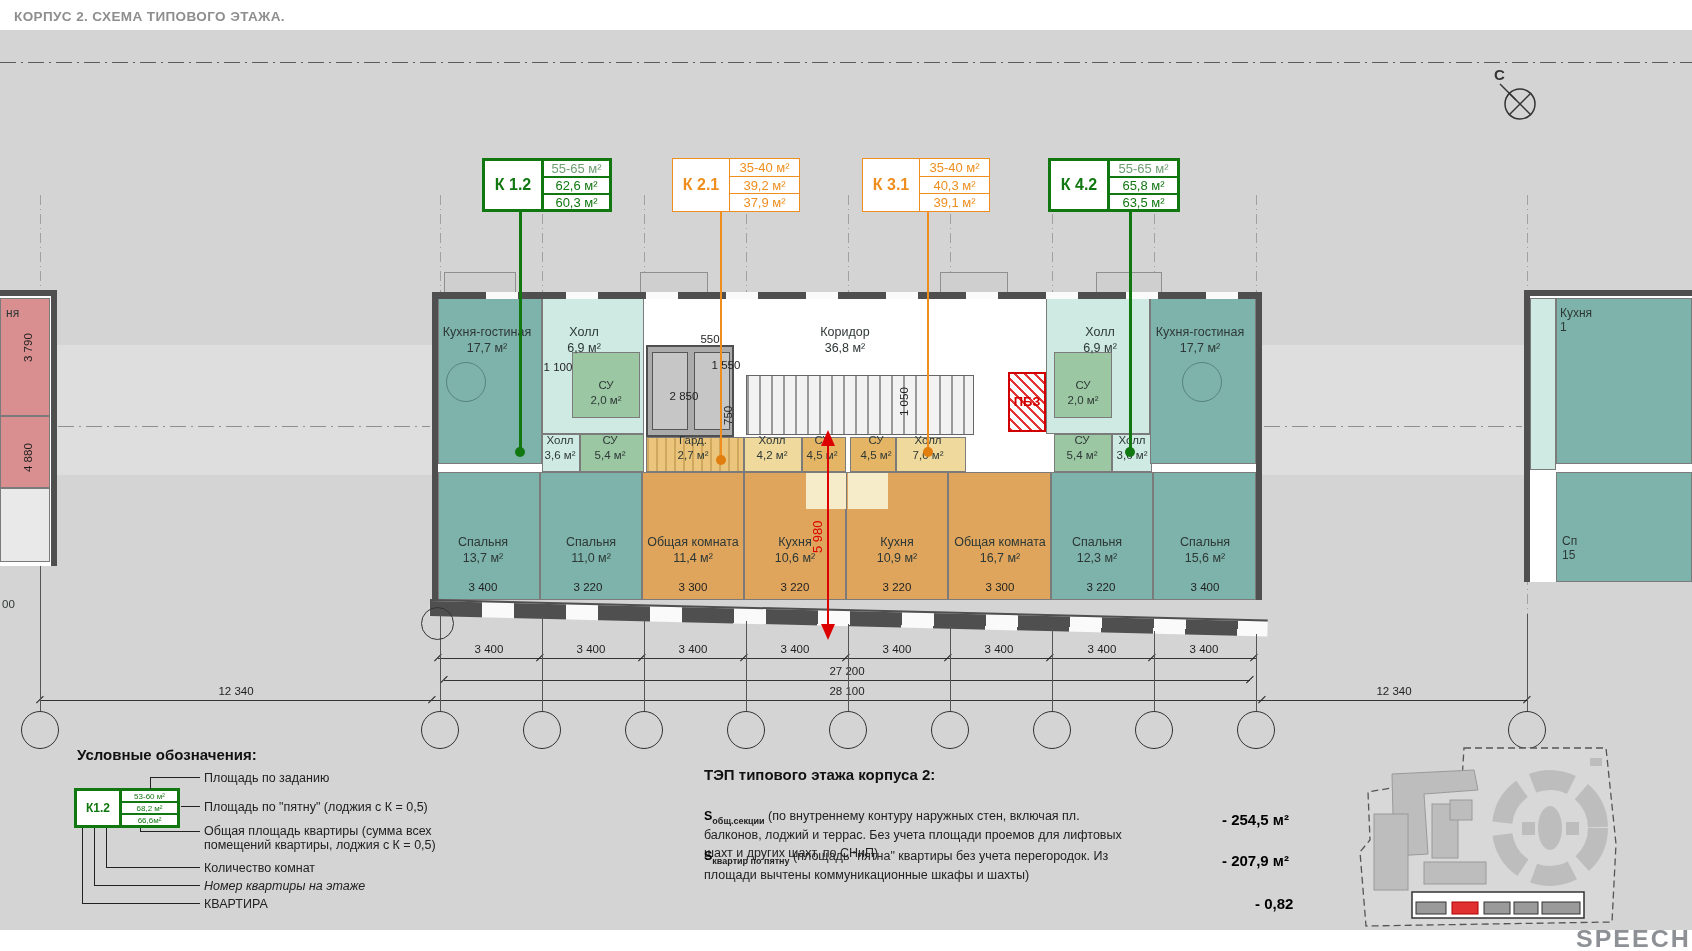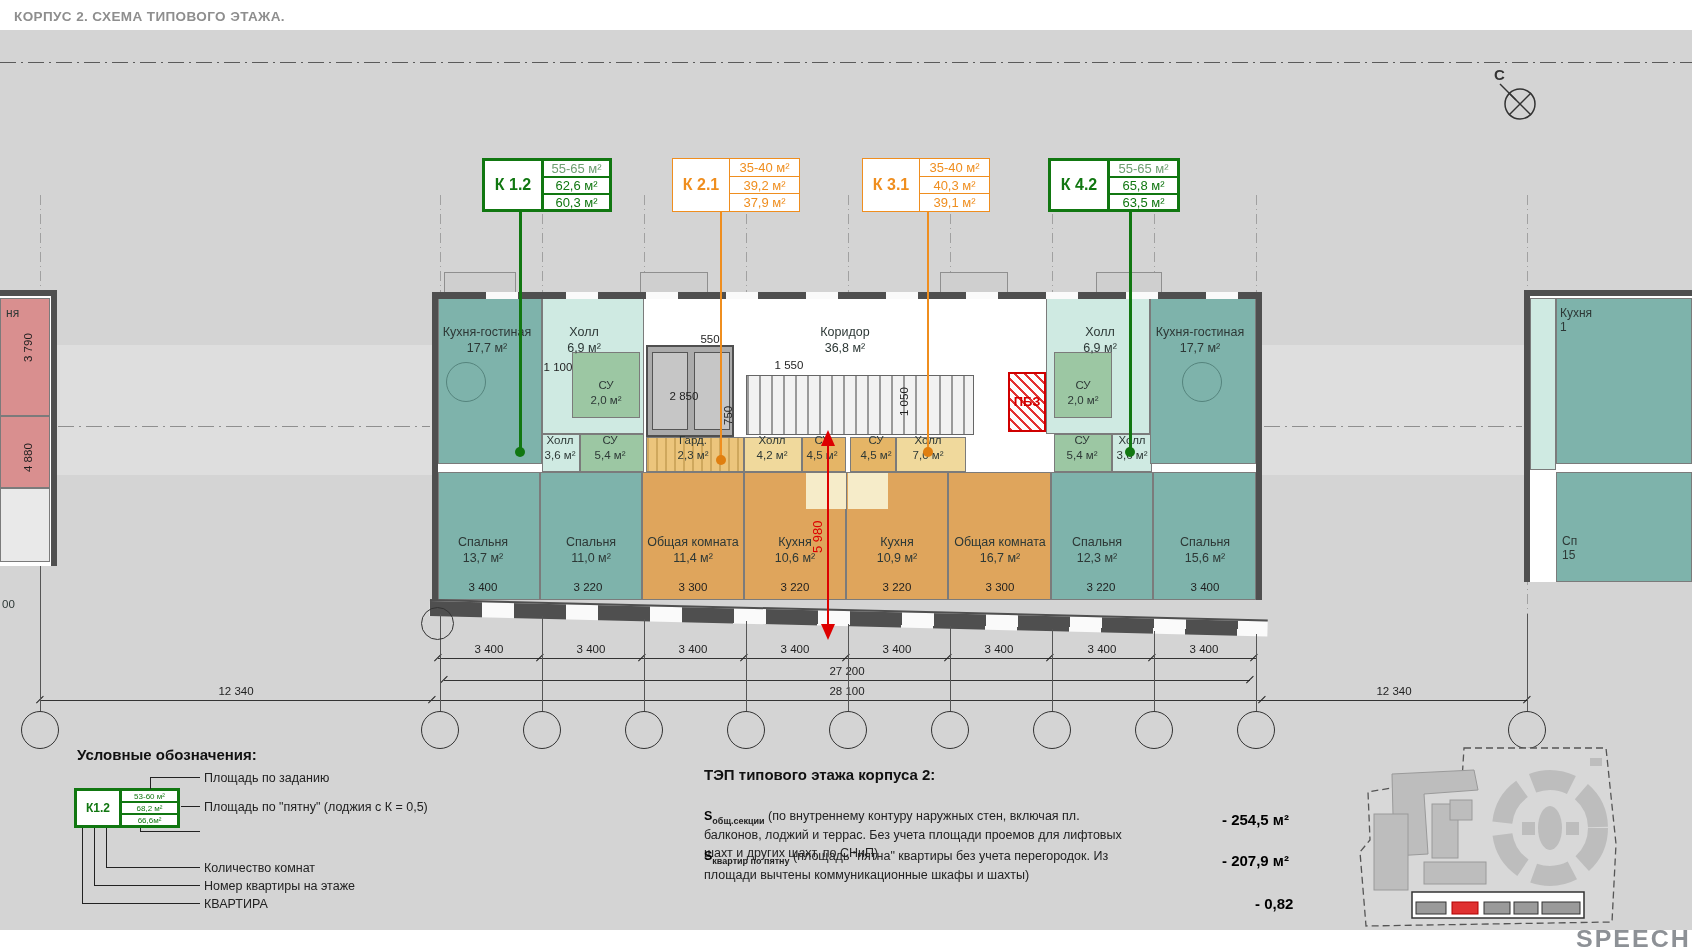--- a/index.html
+++ b/index.html
@@ -154,21 +154,21 @@
   <div class="botwall"></div>
 
   <div class="rlabel" style="left:487px;top:324px;"><span>Кухня-гостиная</span><br><span>17,7 м²</span></div>
   <div class="rlabel" style="left:584px;top:324px;"><span>Холл</span><br><span>6,9 м²</span></div>
   <div class="rlabel" style="left:845px;top:324px;"><span>Коридор</span><br><span>36,8 м²</span></div>
   <div class="rlabel" style="left:1100px;top:324px;"><span>Холл</span><br><span>6,9 м²</span></div>
   <div class="rlabel" style="left:1200px;top:324px;"><span>Кухня-гостиная</span><br><span>17,7 м²</span></div>
   <div class="rlabel sm" style="left:606px;top:378px;"><span>СУ</span><br><span>2,0 м²</span></div>
   <div class="rlabel sm" style="left:560px;top:433px;"><span>Холл</span><br><span>3,6 м²</span></div>
   <div class="rlabel sm" style="left:610px;top:433px;"><span>СУ</span><br><span>5,4 м²</span></div>
-  <div class="rlabel sm" style="left:693px;top:433px;"><span>Гард.</span><br><span>2,3 м²</span></div>
+  <div class="rlabel sm" style="left:693px;top:433px;"><span>Гард.</span><br><span>2,7 м²</span></div>
   <div class="rlabel sm" style="left:772px;top:433px;"><span>Холл</span><br><span>4,2 м²</span></div>
   <div class="rlabel sm" style="left:822px;top:433px;"><span>СУ</span><br><span>4,5 м²</span></div>
   <div class="rlabel sm" style="left:876px;top:433px;"><span>СУ</span><br><span>4,5 м²</span></div>
   <div class="rlabel sm" style="left:928px;top:433px;"><span>Холл</span><br><span>7,0 м²</span></div>
   <div class="rlabel sm" style="left:1082px;top:433px;"><span>СУ</span><br><span>5,4 м²</span></div>
   <div class="rlabel sm" style="left:1132px;top:433px;"><span>Холл</span><br><span>3,6 м²</span></div>
   <div class="rlabel sm" style="left:1083px;top:378px;"><span>СУ</span><br><span>2,0 м²</span></div>
   <div class="pbztxt" style="left:1027px;top:394px;">ПБЗ</div>
   <div class="rlabel" style="left:483px;top:534px;"><span>Спальня</span><br><span>13,7 м²</span></div>
   <div class="rlabel" style="left:591px;top:534px;"><span>Спальня</span><br><span>11,0 м²</span></div>
@@ -176,21 +176,21 @@
   <div class="rlabel" style="left:795px;top:534px;"><span>Кухня</span><br><span>10,6 м²</span></div>
   <div class="rlabel" style="left:897px;top:534px;"><span>Кухня</span><br><span>10,9 м²</span></div>
   <div class="rlabel" style="left:1000px;top:534px;"><span>Общая комната</span><br><span>16,7 м²</span></div>
   <div class="rlabel" style="left:1097px;top:534px;"><span>Спальня</span><br><span>12,3 м²</span></div>
   <div class="rlabel" style="left:1205px;top:534px;"><span>Спальня</span><br><span>15,6 м²</span></div>
 
   <div class="dim" style="left:558px;top:361px;">1 100</div>
   <div class="dim" style="left:710px;top:333px;">550</div>
   <div class="dim" style="left:684px;top:390px;">2 850</div>
   <div class="vdim" style="left:722px;top:425px;">750</div>
-  <div class="dim" style="left:789px;top:359px;">1 550</div>
+  <div class="dim" style="left:726px;top:359px;">1 550</div>
   <div class="vdim" style="left:898px;top:416px;">1 050</div>
   <div class="vdim red" style="left:810px;top:553px;">5 980</div>
   <div class="redline"></div>
   <div class="redtri" style="left:821px;top:430px;border-bottom:16px solid #dd0000;"></div>
   <div class="redtri" style="left:821px;top:624px;border-top:16px solid #dd0000;"></div>
 
   <div class="dim" style="left:483px;top:581px;">3 400</div>
   <div class="dim" style="left:588px;top:581px;">3 220</div>
   <div class="dim" style="left:693px;top:581px;">3 300</div>
   <div class="dim" style="left:795px;top:581px;">3 220</div>
@@ -321,22 +321,23 @@
   <div class="legbox">
     <div class="idc">К1.2</div>
     <div class="vals">
       <div>53-60 м²</div>
       <div>68,2 м²</div>
       <div>66,6м²</div>
     </div>
   </div>
   <div class="leg-item" style="left:204px;top:771px;">Площадь по заданию</div>
   <div class="leg-item" style="left:204px;top:800px;">Площадь по "пятну" (лоджия с К = 0,5)</div>
+  <div class="leg-item" style="left:204px;top:824px;width:250px;">Общая площадь квартиры (сумма всех помещений квартиры, лоджия с К = 0,5)</div>
   <div class="leg-item" style="left:204px;top:861px;">Количество комнат</div>
-  <div class="leg-item" style="left:204px;top:879px;">Номер квартиры на этаже</div>
+  <div class="leg-item" style="left:204px;top:879px;font-style:italic;">Номер квартиры на этаже</div>
   <div class="leg-item" style="left:204px;top:897px;">КВАРТИРА</div>
   <div class="lline" style="left:150px;top:777px;width:50px;height:1px;"></div>
   <div class="lline" style="left:150px;top:777px;width:1px;height:12px;"></div>
   <div class="lline" style="left:181px;top:806px;width:19px;height:1px;"></div>
   <div class="lline" style="left:140px;top:828px;width:1px;height:4px;"></div>
   <div class="lline" style="left:140px;top:831px;width:60px;height:1px;"></div>
   <div class="lline" style="left:106px;top:828px;width:1px;height:40px;"></div>
   <div class="lline" style="left:106px;top:867px;width:94px;height:1px;"></div>
   <div class="lline" style="left:94px;top:828px;width:1px;height:58px;"></div>
   <div class="lline" style="left:94px;top:885px;width:106px;height:1px;"></div>

